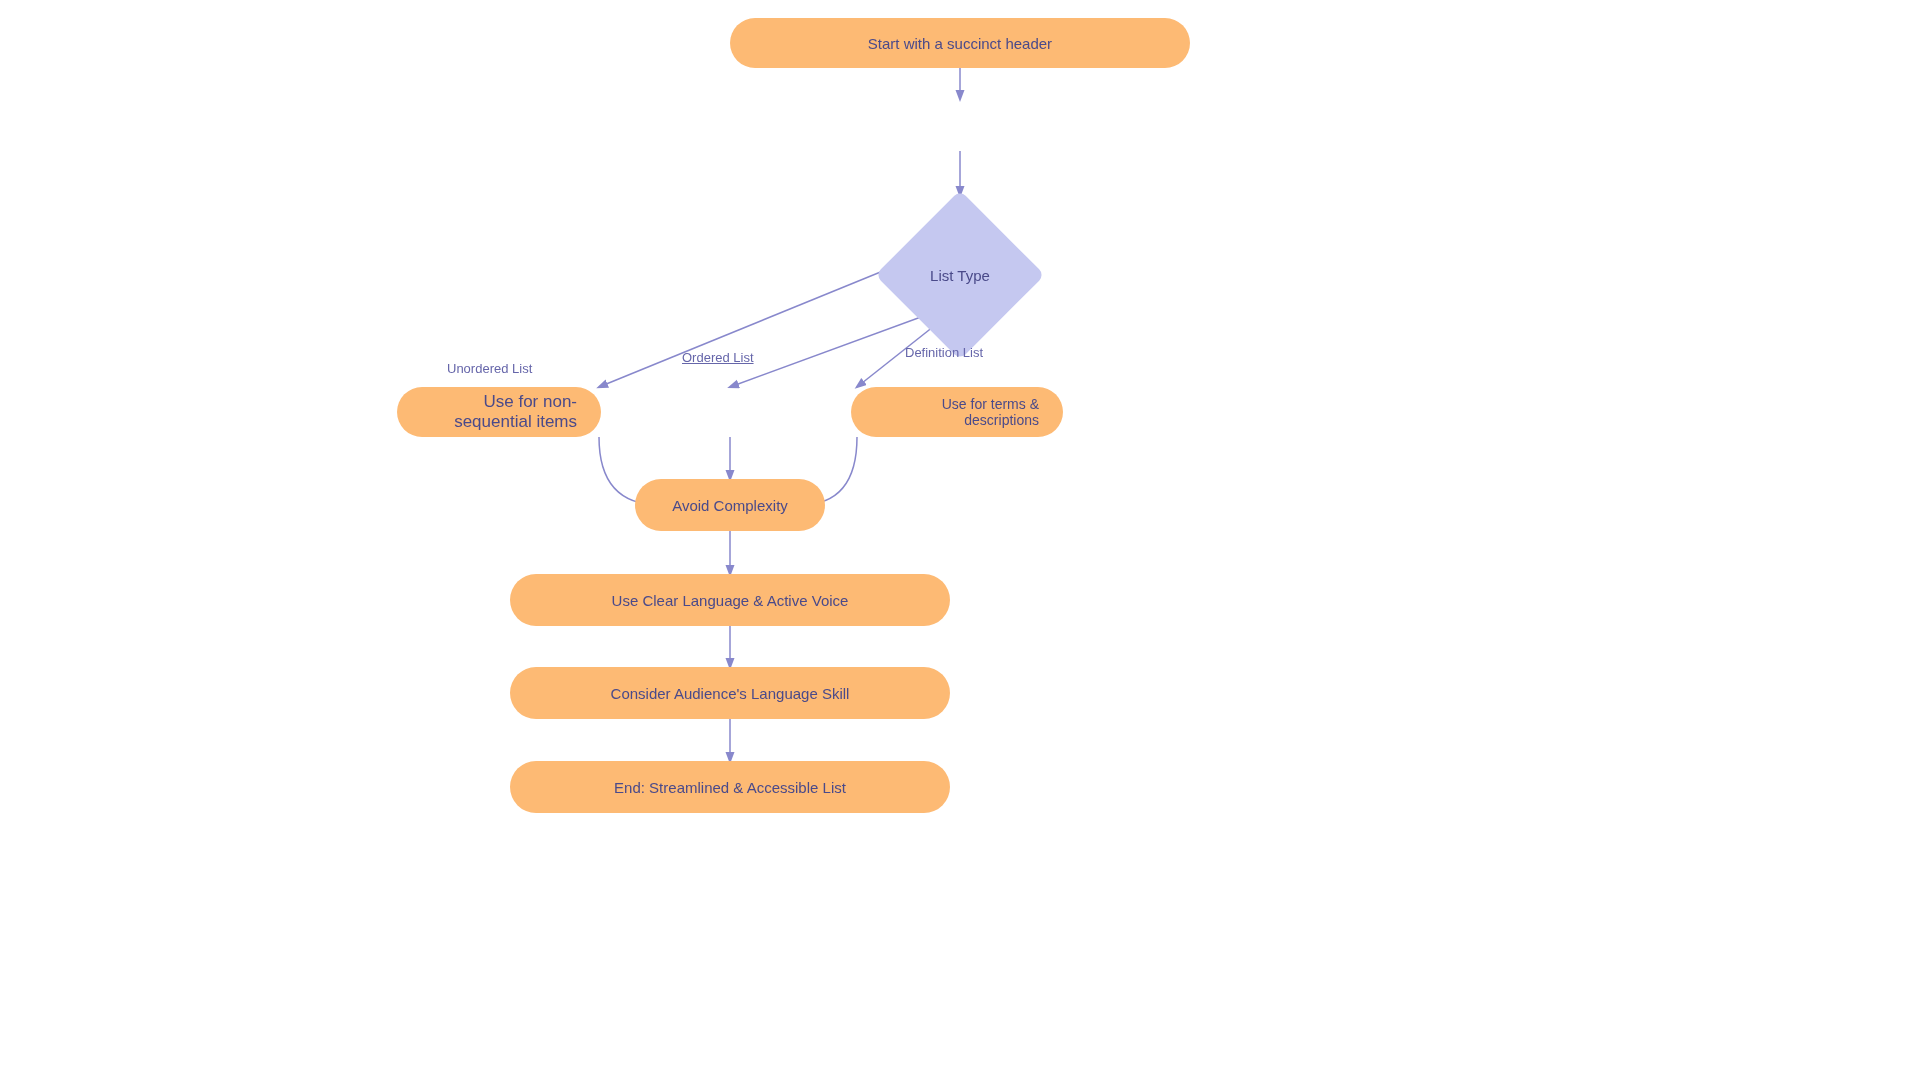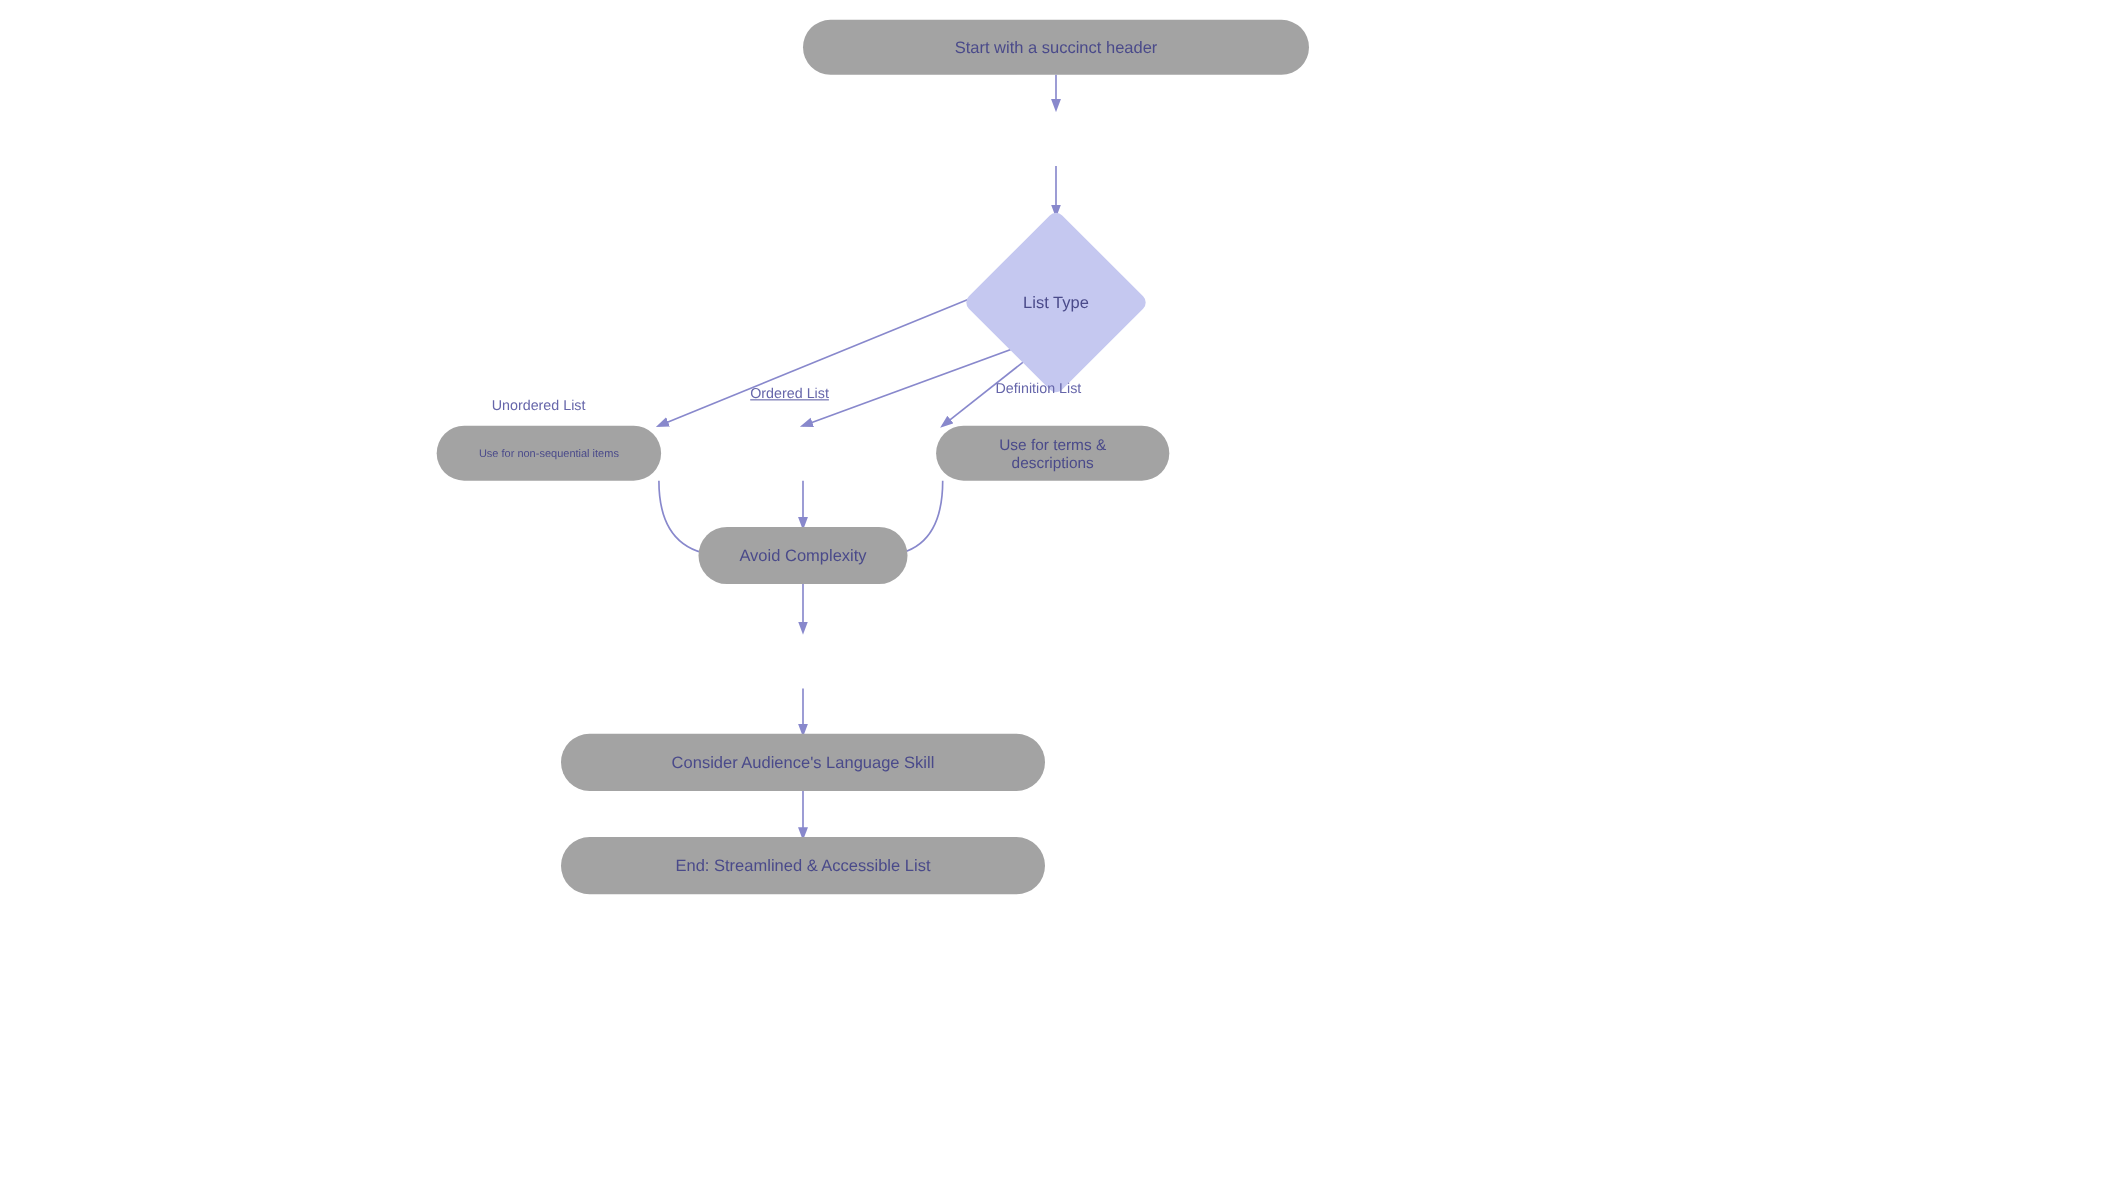--- a/index.html
+++ b/index.html
@@ -34,23 +34,24 @@
       display: flex;
       align-items: center;
       justify-content: center;
       text-align: center;
       font-size: 15px;
       color: #4a4a8a;
       font-weight: 500;
     }
 
     .rounded-rect {
-      background: #a3a3a3;
+      background: #fdba74;
       border-radius: 30px;
       padding: 12px 24px;
+      text-align: right;
     }
 
     .diamond-wrapper {
       width: 160px;
       height: 160px;
       display: flex;
       align-items: center;
       justify-content: center;
     }
 
@@ -128,33 +129,36 @@
   </div>
 
   <div class="branch-label" style="left: 682px; top: 350px; text-decoration: underline;">
     <span>Ordered List</span>
   </div>
 
   <div class="branch-label" style="left: 905px; top: 345px;">
     <span>Definition List</span>
   </div>
 
-  <div class="node rounded-rect" style="left: 397px; top: 387px; width: 204px; height: 50px; position: absolute; font-size: 10px;">
+  <div class="node rounded-rect" style="left: 397px; top: 387px; width: 204px; height: 50px; position: absolute; font-size: 17px;">
     <span>Use for non-sequential items</span>
   </div>
 
 
   <div class="node rounded-rect" style="left: 851px; top: 387px; width: 212px; height: 50px; position: absolute; font-size: 14px;">
     <span>Use for terms &amp; descriptions</span>
   </div>
 
   <div class="node rounded-rect" style="left: 635px; top: 479px; width: 190px; height: 52px; position: absolute;">
     <span>Avoid Complexity</span>
   </div>
 
+  <div class="node rounded-rect" style="left: 510px; top: 574px; width: 440px; height: 52px; position: absolute;">
+    <span>Use Clear Language &amp; Active Voice</span>
+  </div>
 
   <div class="node rounded-rect" style="left: 510px; top: 667px; width: 440px; height: 52px; position: absolute;">
     <span>Consider Audience's Language Skill</span>
   </div>
 
   <div class="node rounded-rect" style="left: 510px; top: 761px; width: 440px; height: 52px; position: absolute;">
     <span>End: Streamlined &amp; Accessible List</span>
   </div>
 
 </div>

